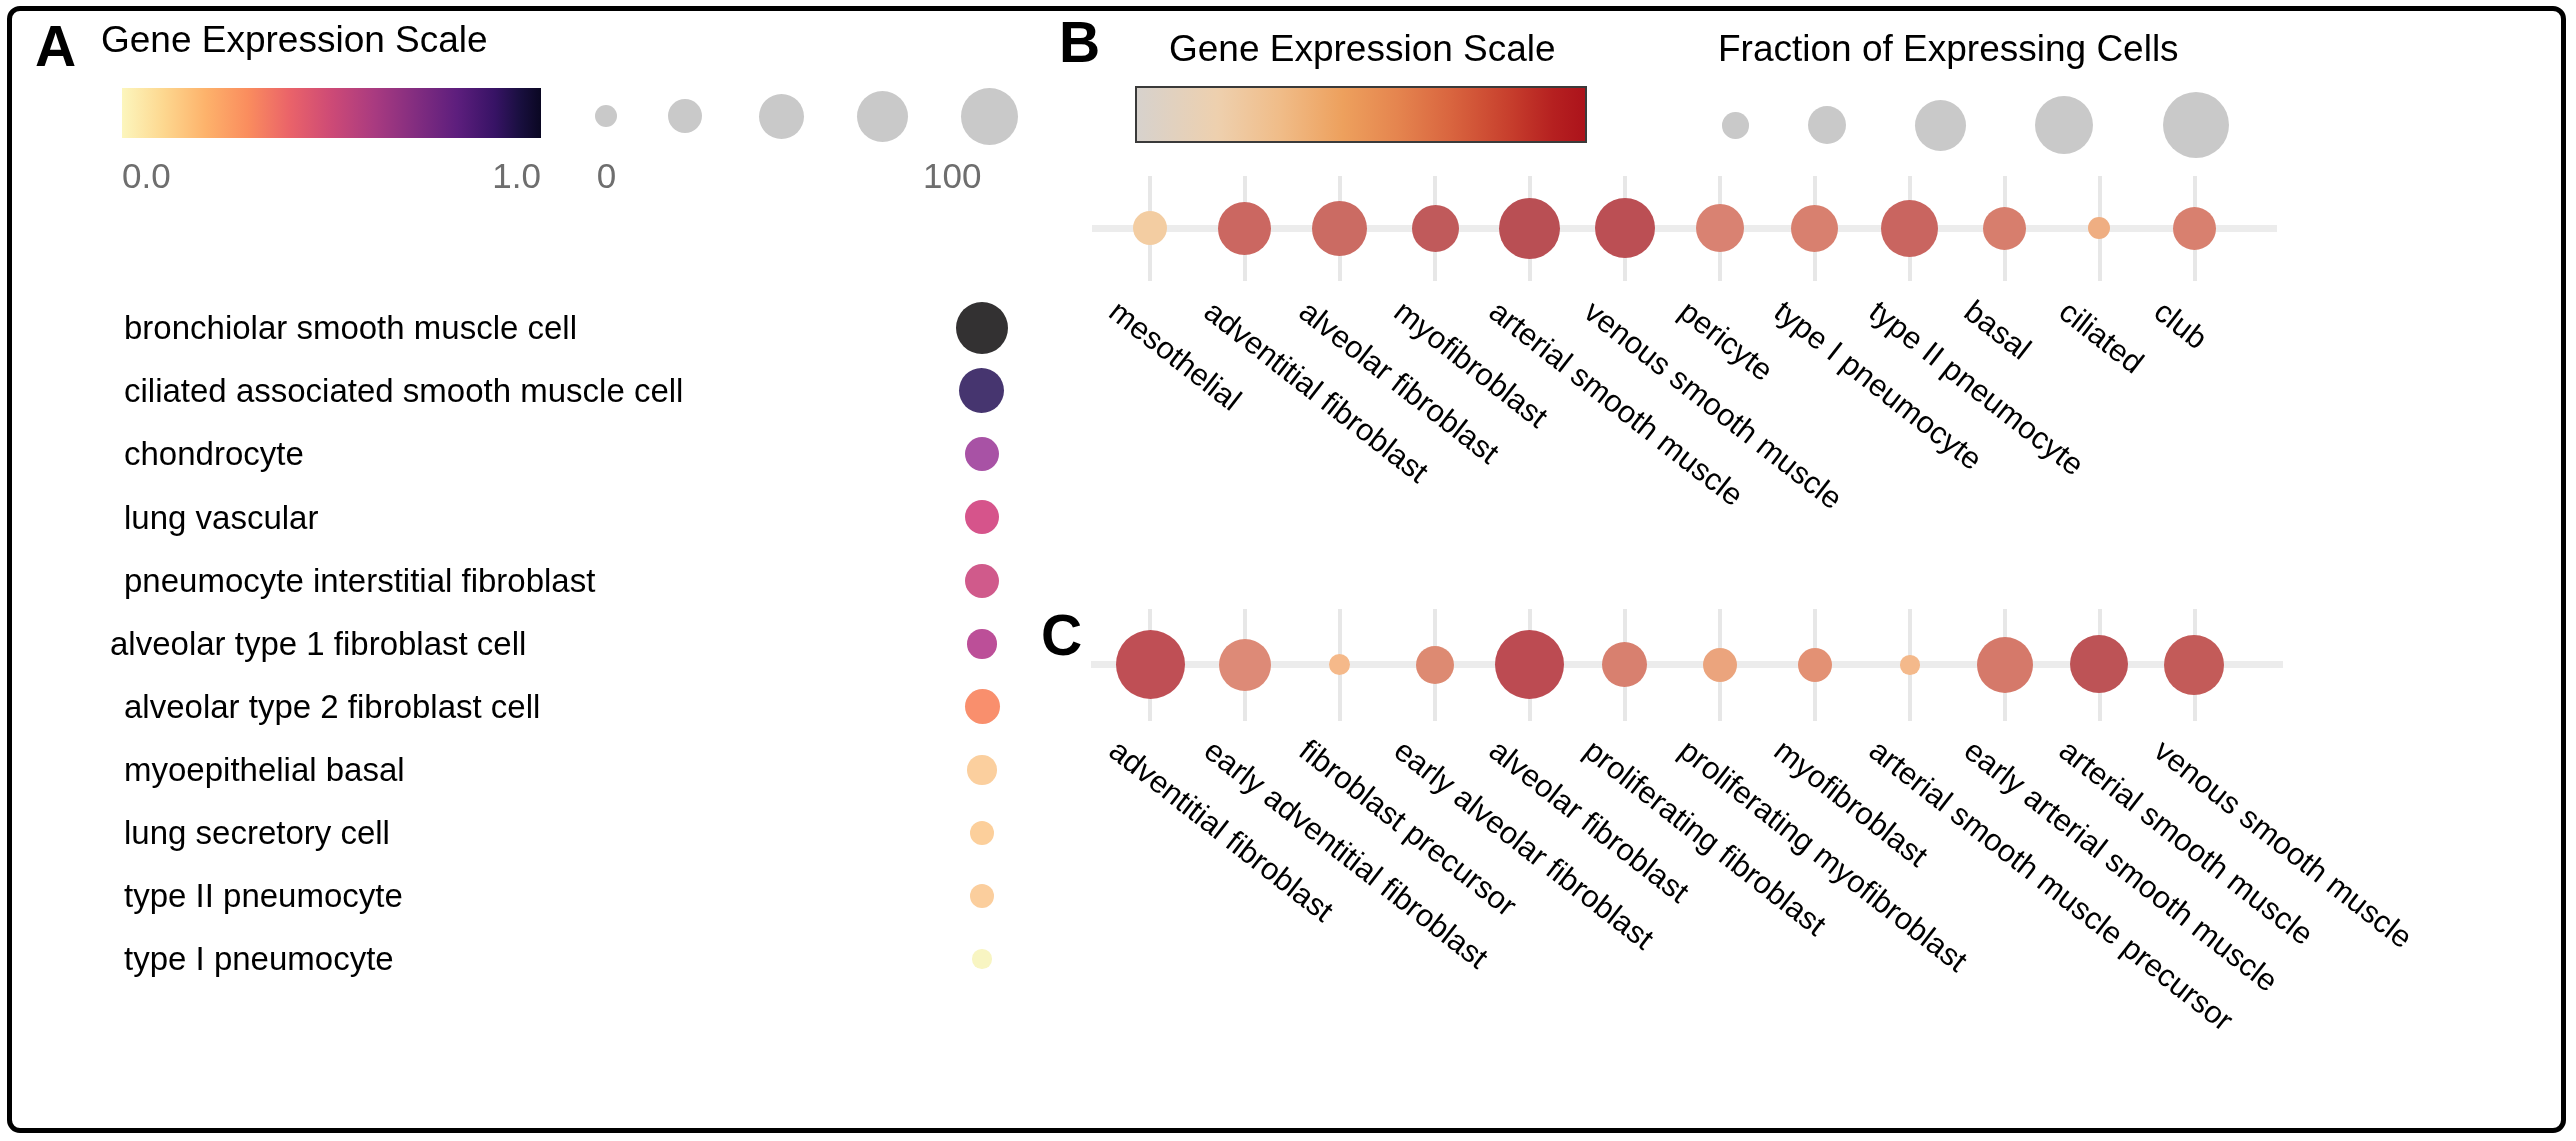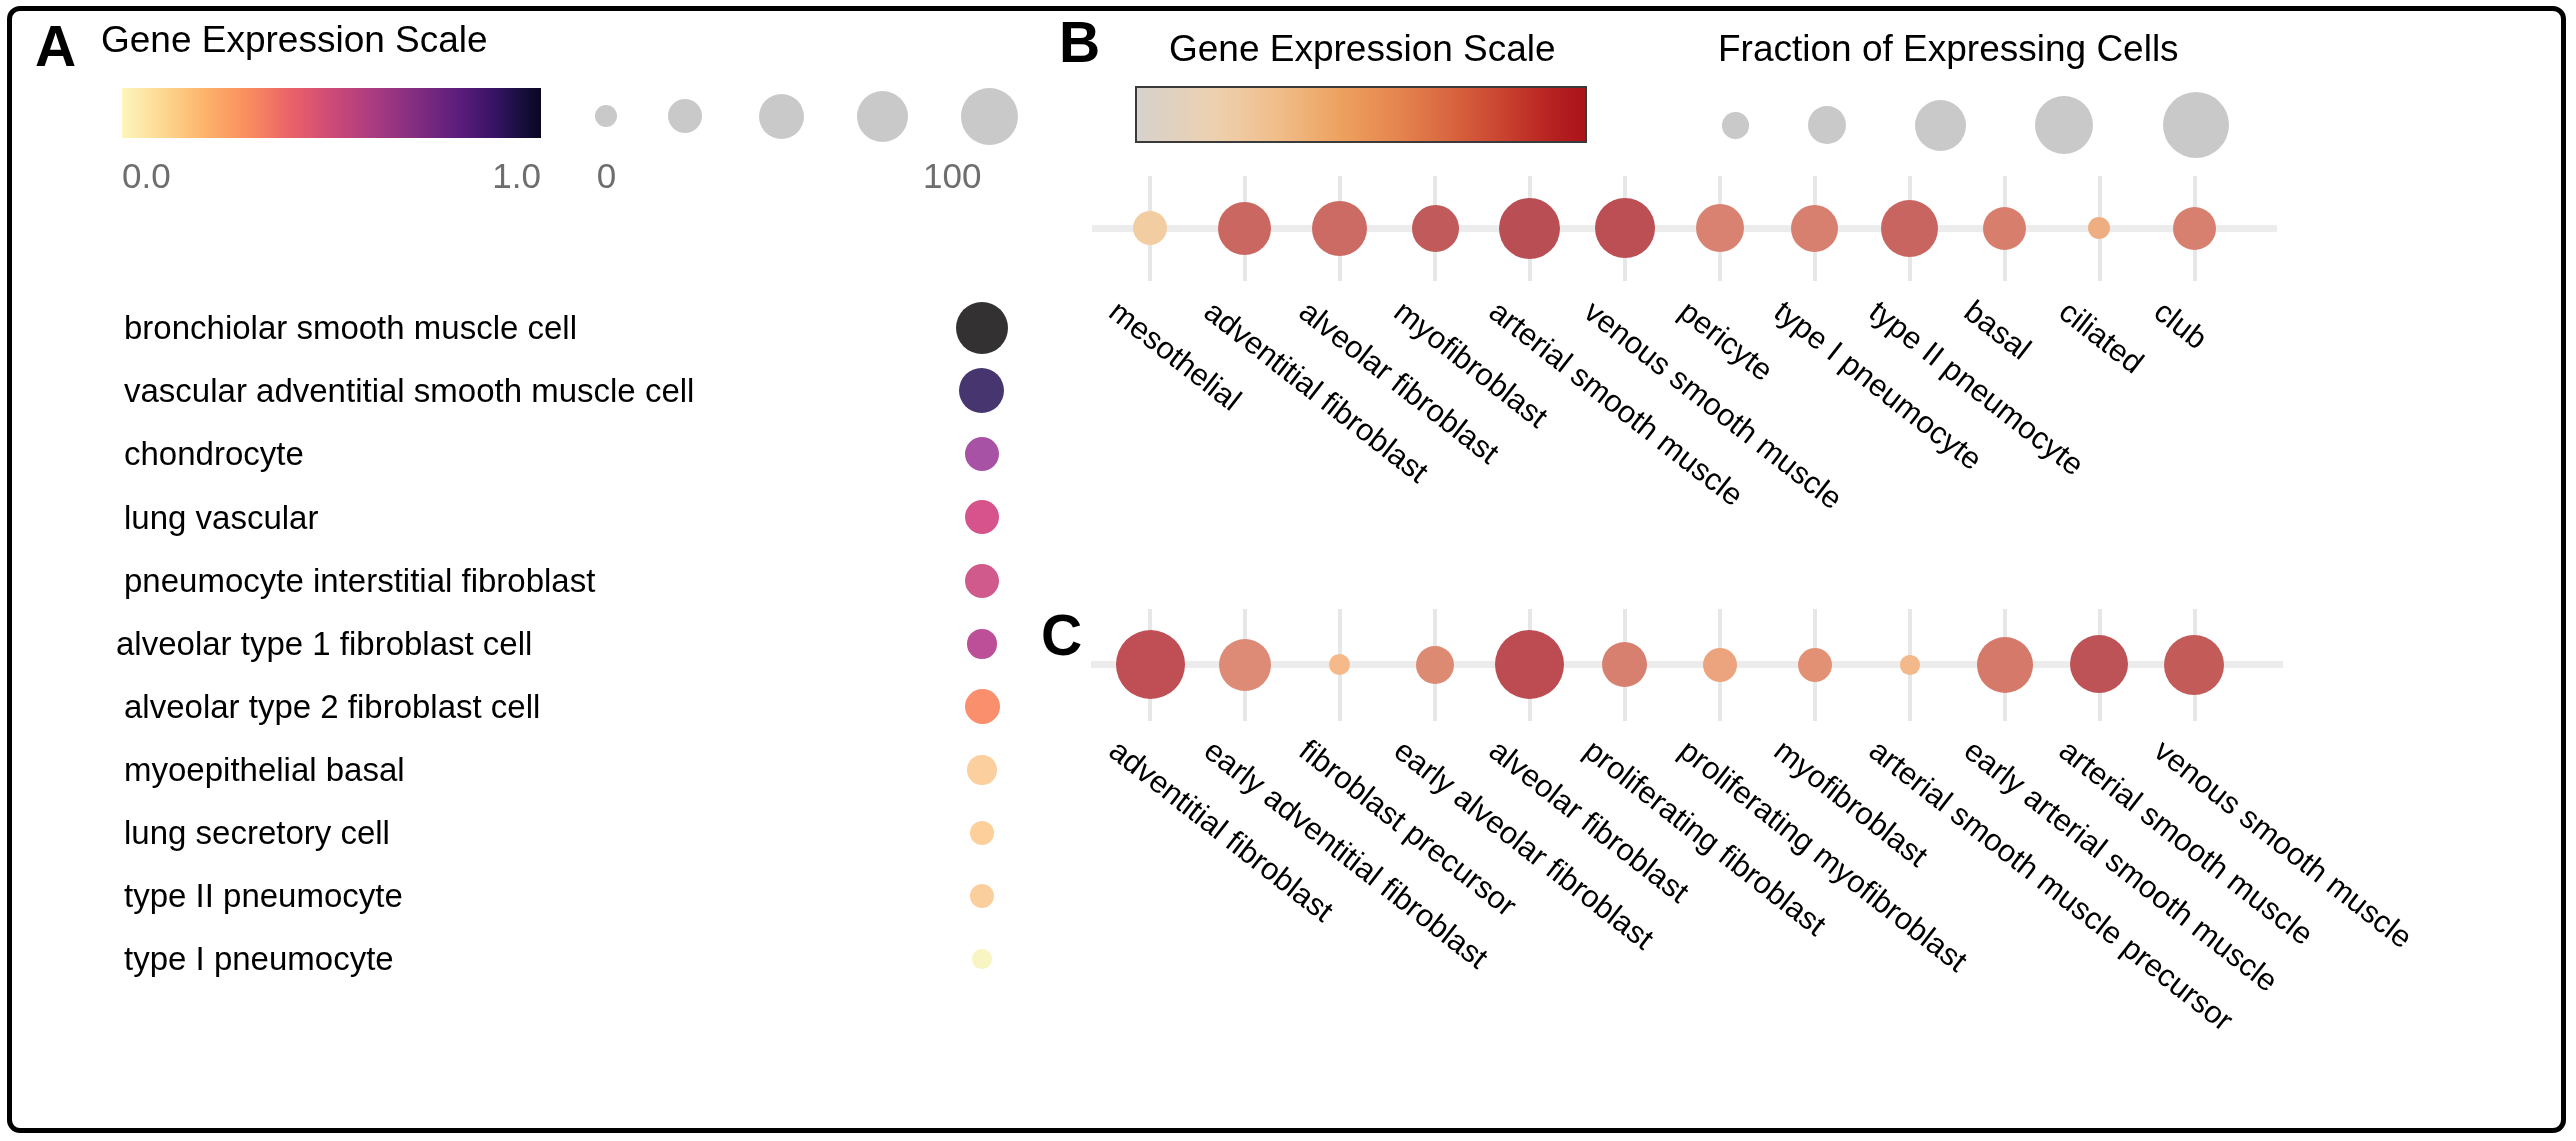--- a/index.html
+++ b/index.html
@@ -47,29 +47,29 @@
     <div class="circle" style="left: 759px; top: 94px; width: 45px; height: 45px; background: rgb(201, 201, 201);"></div>
     <div class="circle" style="left: 857px; top: 91px; width: 51px; height: 51px; background: rgb(201, 201, 201);"></div>
     <div class="circle" style="left: 961px; top: 88px; width: 57px; height: 57px; background: rgb(201, 201, 201);"></div>
     <div class="circle" style="left: 1722px; top: 112px; width: 26.5px; height: 26.5px; background: rgb(201, 201, 201);"></div>
     <div class="circle" style="left: 1808px; top: 106px; width: 38px; height: 38px; background: rgb(201, 201, 201);"></div>
     <div class="circle" style="left: 1915px; top: 100px; width: 51px; height: 51px; background: rgb(201, 201, 201);"></div>
     <div class="circle" style="left: 2035px; top: 96px; width: 58px; height: 58px; background: rgb(201, 201, 201);"></div>
     <div class="circle" style="left: 2163px; top: 92px; width: 66px; height: 66px; background: rgb(201, 201, 201);"></div>
     <div class="rowlabel" style="left: 124px; top: 310px;">bronchiolar smooth muscle cell</div>
     <div class="dot" style="left: 956px; top: 302px; width: 52px; height: 52px; background: rgb(51, 49, 50);"></div>
-    <div class="rowlabel" style="left: 124px; top: 373px;">vascular adventitial smooth muscle cell</div>
+    <div class="rowlabel" style="left: 124px; top: 373px;">ciliated associated smooth muscle cell</div>
     <div class="dot" style="left: 959px; top: 368px; width: 45px; height: 45px; background: rgb(70, 53, 111);"></div>
     <div class="rowlabel" style="left: 124px; top: 436px;">chondrocyte</div>
     <div class="dot" style="left: 965px; top: 437px; width: 34px; height: 34px; background: rgb(168, 82, 165);"></div>
     <div class="rowlabel" style="left: 124px; top: 500px;">lung vascular</div>
     <div class="dot" style="left: 965px; top: 500px; width: 34px; height: 34px; background: rgb(214, 84, 139);"></div>
     <div class="rowlabel" style="left: 124px; top: 563px;">pneumocyte interstitial fibroblast</div>
     <div class="dot" style="left: 965px; top: 564px; width: 34px; height: 34px; background: rgb(208, 90, 139);"></div>
-    <div class="rowlabel" style="left: 116px; top: 626px; text-align: center;">alveolar type 1 fibroblast cell</div>
+    <div class="rowlabel" style="left: 110px; top: 626px; text-align: center;">alveolar type 1 fibroblast cell</div>
     <div class="dot" style="left: 967px; top: 629px; width: 29.5px; height: 29.5px; background: rgb(188, 79, 152);"></div>
     <div class="rowlabel" style="left: 124px; top: 689px;">alveolar type 2 fibroblast cell</div>
     <div class="dot" style="left: 965px; top: 689px; width: 35px; height: 35px; background: rgb(249, 143, 109);"></div>
     <div class="rowlabel" style="left: 124px; top: 752px;">myoepithelial basal</div>
     <div class="dot" style="left: 967px; top: 755px; width: 29.5px; height: 29.5px; background: rgb(251, 207, 158);"></div>
     <div class="rowlabel" style="left: 124px; top: 815px;">lung secretory cell</div>
     <div class="dot" style="left: 970px; top: 821px; width: 24px; height: 24px; background: rgb(252, 207, 155);"></div>
     <div class="rowlabel" style="left: 124px; top: 878px;">type II pneumocyte</div>
     <div class="dot" style="left: 970px; top: 884px; width: 24px; height: 24px; background: rgb(251, 206, 157);"></div>
     <div class="rowlabel" style="left: 124px; top: 941px;">type I pneumocyte</div>

